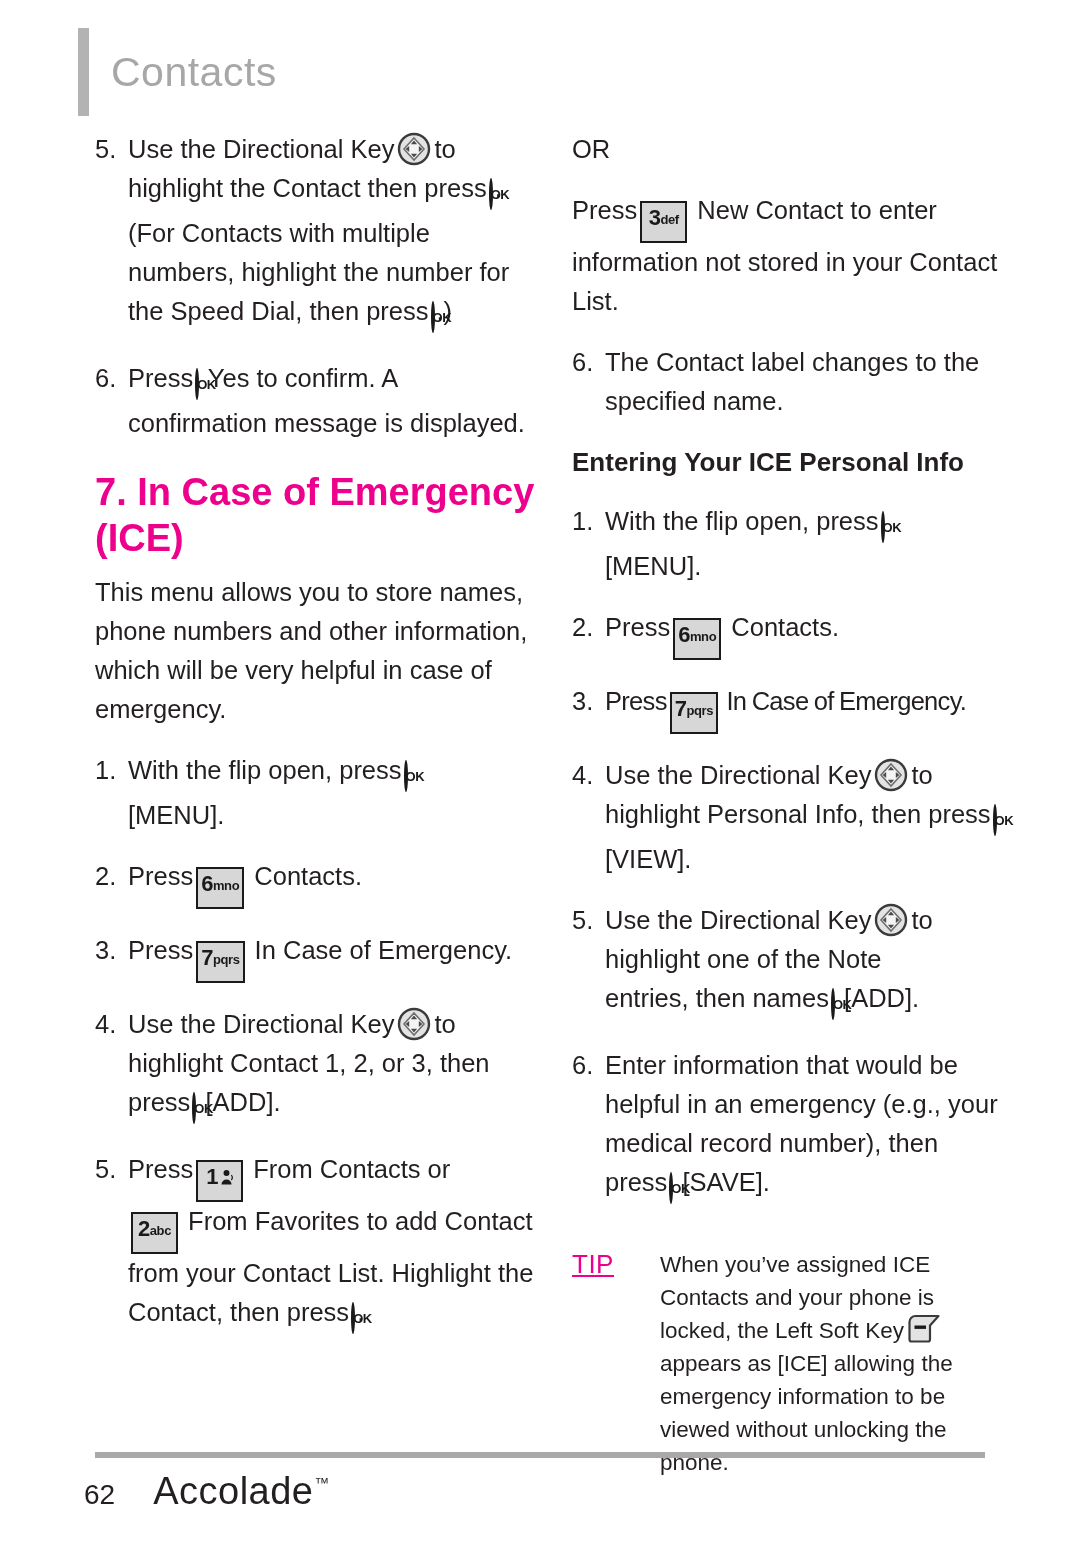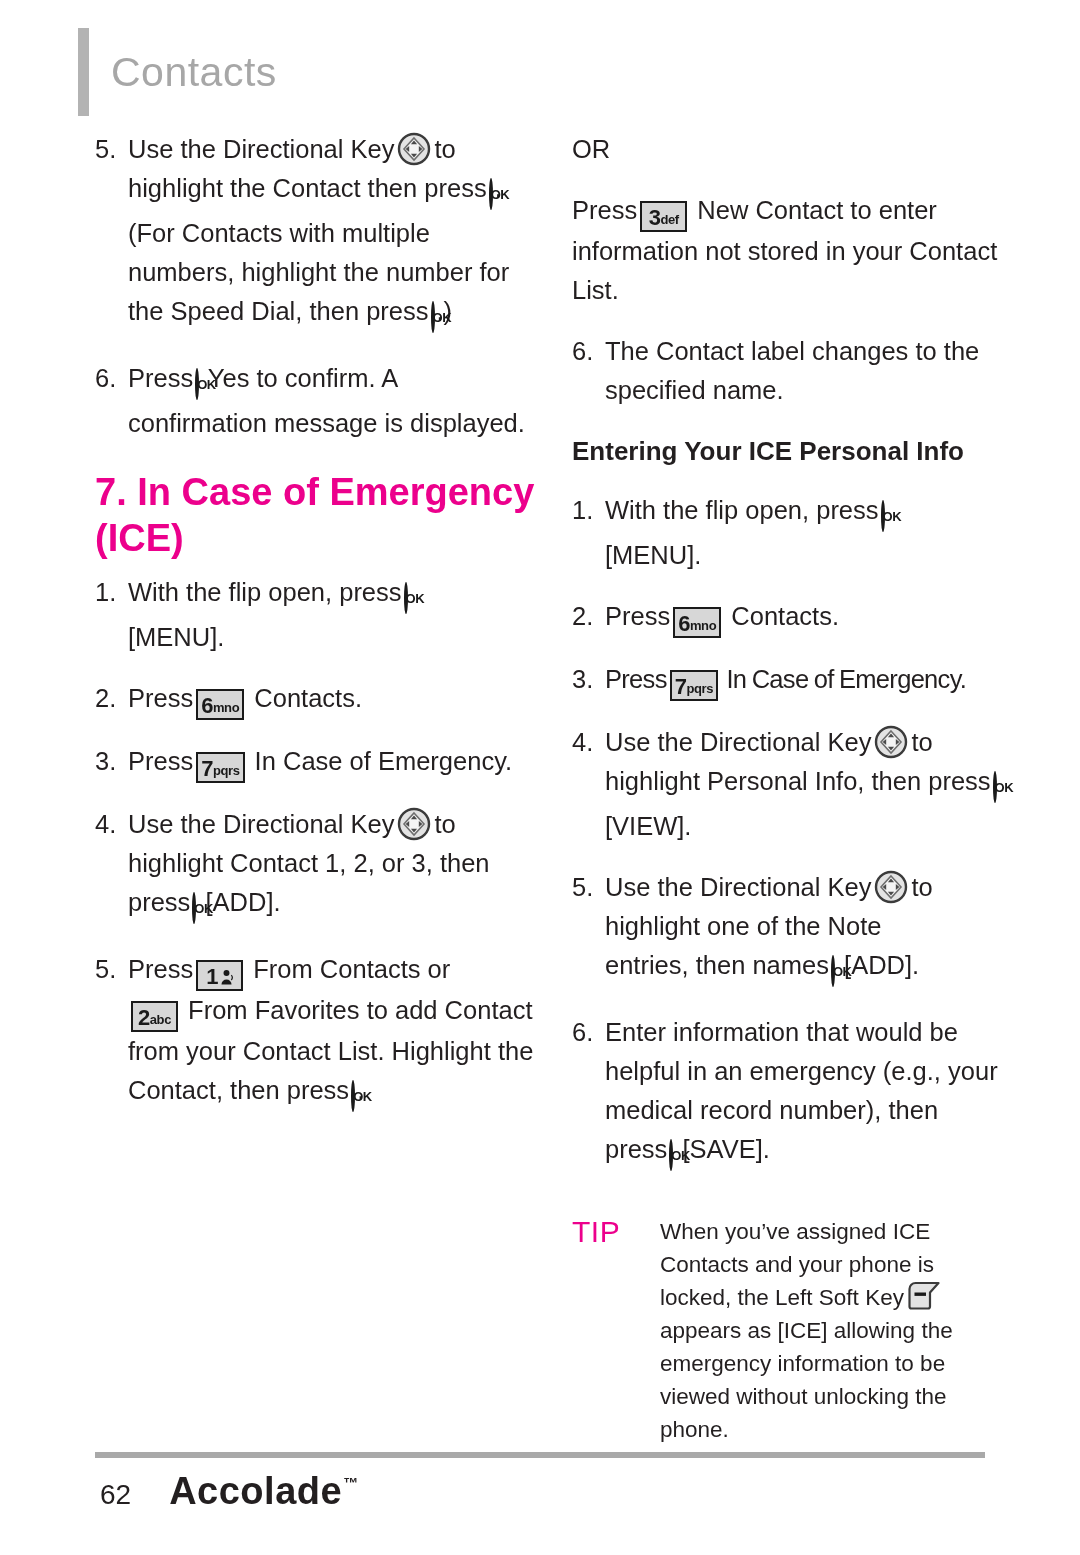--- a/index.html
+++ b/index.html
@@ -122,21 +122,21 @@
   .soft-key {
     width: 34px;
     height: 30px;
     vertical-align: -6px;
     margin: 0 3px;
   }
   
   .num-key {
     display: inline-block;
     min-width: 47px;
-    height: 31px;
+    height: 42px;
     background: #d7d7d7;
     border: 2.5px solid #1a1a1a;
     vertical-align: -6px;
     margin: 0 3px;
     position: relative;
     box-sizing: border-box;
     padding: 0 3px;
     white-space: nowrap;
     text-align: center;
     line-height: 26px;
@@ -172,51 +172,52 @@
     display: flex;
     align-items: flex-start;
     margin-top: 40px;
     font-size: 22.5px;
     line-height: 33px;
   }
   .tip-label {
     flex: 0 0 auto;
     width: 88px;
     color: #EC008C;
-    font-size: 30px;
+    font-size: 26px;
     letter-spacing: 0.5px;
+    text-decoration: underline;
   }
   .tip-text { flex: 1 1 auto; }
 
   
   .footer-rule {
     position: absolute;
     left: 95px;
     top: 1452px;
     width: 890px;
     height: 6px;
     background: #a9a9a9;
   }
   .footer {
     position: absolute;
-    left: 100px;
+    left: 84px;
     top: 1470px;
     display: flex;
     align-items: baseline;
   }
   .footer-page {
     font-size: 28px;
     color: #231f20;
     margin-right: 38px;
   }
   .footer-brand {
     font-size: 38px;
     color: #231f20;
     letter-spacing: 0.5px;
-    font-weight: 700;
+    font-weight: 400;
     position: relative;
   }
   .footer-tm {
     font-size: 15px;
     vertical-align: 16px;
     margin-left: 1px;
   }
 </style>
 </head>
 <body>
@@ -244,20 +245,21 @@
 
   <div class="step">
     <span class="step-num">6.</span>
     <span class="step-body">
       <span>Press</span><span class="ok-key"></span> <b>Yes</b> <span>to confirm. A confirmation message is displayed.</span>
     </span>
   </div>
 
   <div class="section-heading">7. In Case of Emergency (ICE)</div>
 
+  <div class="plain-para">This menu allows you to store names, phone numbers and other information, which will be very helpful in case of emergency.</div>
 
   <div class="step">
     <span class="step-num">1.</span>
     <span class="step-body">
       <span>With the flip open, press</span><span class="ok-key"></span><br>
       <span>[MENU].</span>
     </span>
   </div>
 
   <div class="step">

